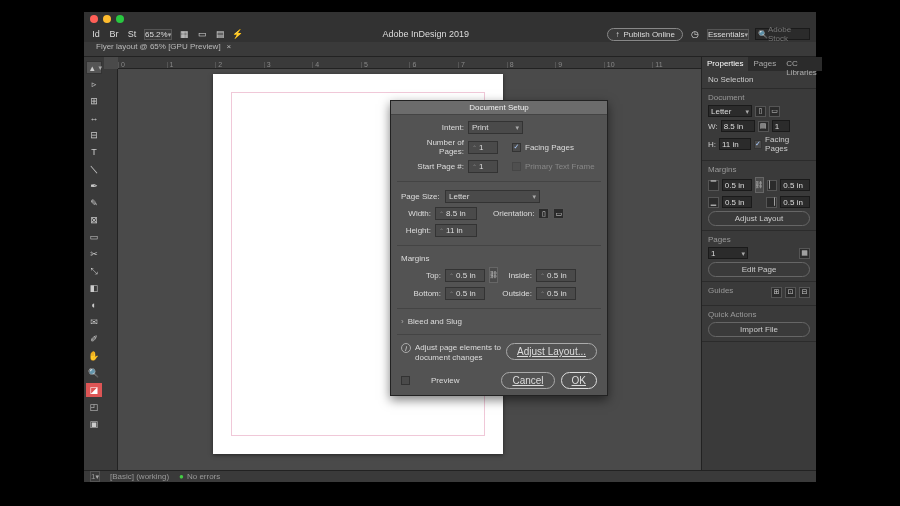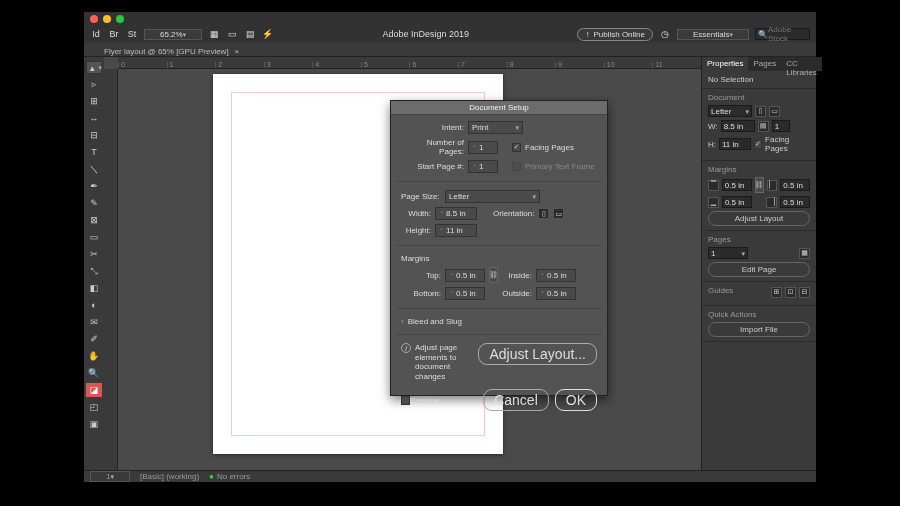--- a/index.html
+++ b/index.html
@@ -9,23 +9,23 @@
   .titlebar { height: 14px; background: #323232; display: flex; align-items: center; padding: 0 6px; gap: 5px; }
   .dot { width: 8px; height: 8px; border-radius: 50%; }
   .dot.r { background: #ff5f57; } .dot.y { background: #febc2e; } .dot.g { background: #28c840; }
   
   .appbar { height: 16px; background: #323232; display: flex; align-items: center; padding: 0 6px; color: #ddd; }
   .appbar .left { display:flex; align-items:center; gap:6px; }
   .appbar .center { flex:1; text-align:center; color:#ddd; }
   .appbar .right { display:flex; align-items:center; gap:6px; }
   .pill { border:1px solid #888; border-radius:8px; padding:1px 7px; font-size:8px; display:flex; align-items:center; gap:4px; background:#3a3a3a;}
   .iconbox { width:12px; height:12px; display:flex; align-items:center; justify-content:center; }
-  .mini-select { border:1px solid #555; background:#3a3a3a; font-size:8px; padding:0 15px; height:11px; display:flex; align-items:center; }
-  
-  .doctab { height: 15px; background:#3a3a3a; display:flex; align-items:flex-end; padding:0 20px; color:#bbb; font-size:8px; border-bottom:1px solid #222;}
+  .mini-select { border:1px solid #555; background:#3a3a3a; font-size:8px; padding:0 0; height:11px; display:flex; align-items:center; }
+  
+  .doctab { height: 15px; background:#3a3a3a; display:flex; align-items:flex-start; padding:0 12px; color:#bbb; font-size:8px; border-bottom:1px solid #222;}
   .doctab .x { margin-left:6px;}
   
   .work { flex:1; display:flex; }
   .tools { width:20px; background:#3a3a3a; display:flex; flex-direction:column; align-items:center; padding-top:4px; gap:3px; }
   .tool { width:16px; height:14px; display:flex; align-items:center; justify-content:center; color:#ccc; font-size:9px;}
   .tool.sel { background:#555; }
   .tool.active-fill { background:#d55; color:#fff; }
   .stage-wrap { flex:1; position:relative; background:#4a4a4a; }
   .ruler-h { position:absolute; top:0; left:14px; right:0; height:12px; background:#3a3a3a; border-bottom:1px solid #222; display:flex; align-items:flex-end; color:#888; font-size:7px; }
   .ruler-h span { flex:1; text-align:left; padding-left:2px; border-left:1px solid #555; height:6px; line-height:6px;}
@@ -54,21 +54,21 @@
   .drow { display:flex; align-items:center; gap:4px; }
   .drow .lab { width:63px; text-align:right; color:#ddd;}
   .sel { background:#4a4a4a; border:1px solid #333; height:13px; padding:0 3px; display:flex; align-items:center; justify-content:space-between; }
   .sel::after { content:"▾"; font-size:7px; color:#aaa; margin-left:4px;}
   .ninput { background:#4a4a4a; border:1px solid #333; height:13px; padding:0 3px; display:flex; align-items:center; }
   .ninput::before { content:"⌃"; font-size:6px; color:#888; margin-right:2px;}
   .cb { width:9px; height:9px; background:#4a4a4a; border:1px solid #333; display:inline-flex; align-items:center; justify-content:center; font-size:7px;}
   .cb.checked::after { content:"✓"; color:#aaccff; }
   .hr { border-top:1px solid #444; margin:4px -4px;}
   .collapse::before { content:"›"; margin-right:4px; color:#aaa;}
-  .dlg-btn { border:1px solid #aaa; border-radius:9px; padding:2px 10px; background:transparent; color:#ddd; font-size:14px;}
+  .dlg-btn { border:1px solid #aaa; border-radius:9px; padding:2px 10px; background:transparent; color:#ddd; font-size:10px;text-decoration:underline;}
   .dlg-btn.primary { border:1.5px solid #ddd; }
   .info-ic { width:10px; height:10px; border:1px solid #aaa; border-radius:50%; display:flex; align-items:center; justify-content:center; font-size:7px; font-style:italic;}
   .link-ic { width:9px; height:16px; border:1px solid #666; background:#4a4a4a; display:flex; align-items:center; justify-content:center; font-size:7px;}
   .chev::after { content:"▾"; font-size:7px; color:#aaa;}
 </style>
 </head>
 <body>
 
 <div class="app">
 
@@ -305,21 +305,21 @@
     <div class="hr"></div>
     <div class="collapse">Bleed and Slug</div>
     <div class="hr"></div>
     <div class="drow" style="align-items:flex-start;">
       <span class="info-ic">i</span>
       <span style="flex:1;line-height:1.2">Adjust page elements to document changes</span>
       <button class="dlg-btn">Adjust Layout...</button>
     </div>
     <div style="flex:1"></div>
     <div class="drow" style="justify-content:space-between;">
-      <span style="display:flex;align-items:center;gap:0">
+      <span style="display:flex;align-items:center;gap:21px">
         <span class="cb"></span>
         <span>Preview</span>
       </span>
       <span style="display:flex;gap:6px">
         <button class="dlg-btn">Cancel</button>
         <button class="dlg-btn primary">OK</button>
       </span>
     </div>
   </div>
 </div>

